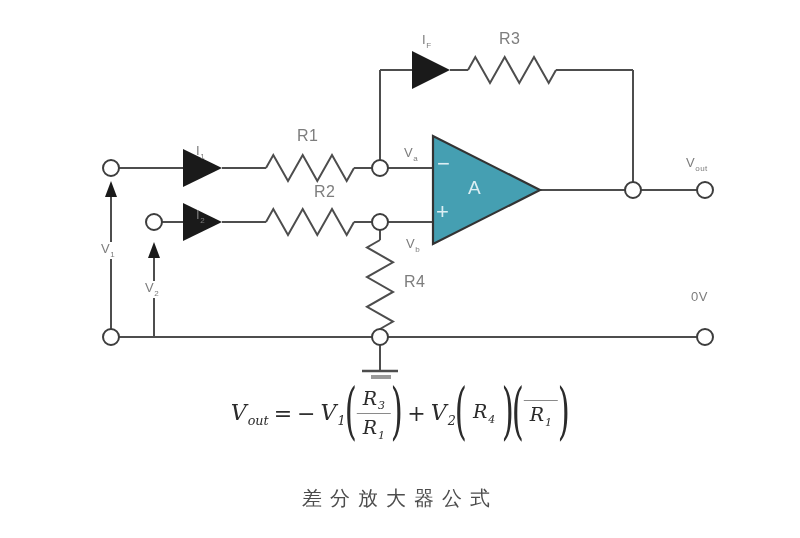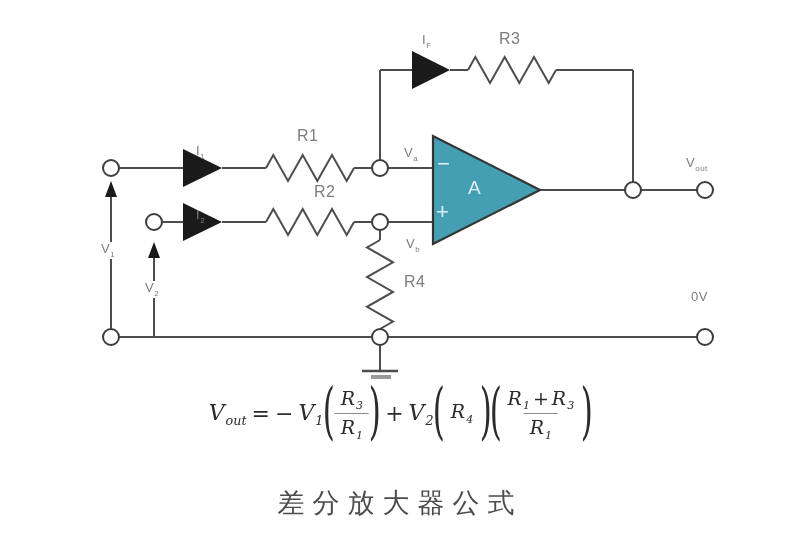--- a/index.html
+++ b/index.html
@@ -30,21 +30,21 @@
         font-size:19px;line-height:1.2;margin:0 1px;}
   .frac .num{padding:0 6px 2px;}
   .frac .den{border-top:1.5px solid #8a8a8a;padding:2px 6px 0;}
   .dop{margin:0 3px;}
   .paren{
     font-style:normal;font-weight:400;font-size:62px;line-height:.9;
     transform:scaleX(.5);margin:0 -7px;position:relative;top:-3px;color:#2b2b2b;
   }
   .caption{
     position:absolute;left:50%;top:485px;transform:translateX(-50%);
-    font-size:27px;color:#4d4d4d;letter-spacing:8px;white-space:nowrap;
+    font-size:20px;color:#4d4d4d;letter-spacing:8px;white-space:nowrap;
   }
 </style>
 </head>
 <body>
 
 <div class="stage">
 
   <svg width="800" height="538" viewBox="0 0 800 538">
     <g stroke="#4d4d4d" stroke-width="2" fill="none">
 
@@ -135,21 +135,20 @@
     <span class="paren">)</span>
     <span class="fop">+</span>
     <span class="fvar"><span>V</span><sub>2</sub></span>
     <span class="paren">(</span>
     <span class="frac">
       <span class="num"><span>R</span><sub>4</sub></span>
     </span>
     <span class="paren">)</span>
     <span class="paren">(</span>
     <span class="frac">
-      <span class="num"><span>R</span><sub>1</sub><span class="dop">+</span><span>R</span><sub>3</sub></span>
       <span class="den"><span>R</span><sub>1</sub></span>
     </span>
     <span class="paren">)</span>
   </div>
 
   <div class="caption">差分放大器公式</div>
 
 </div>
 
 </body></html>

